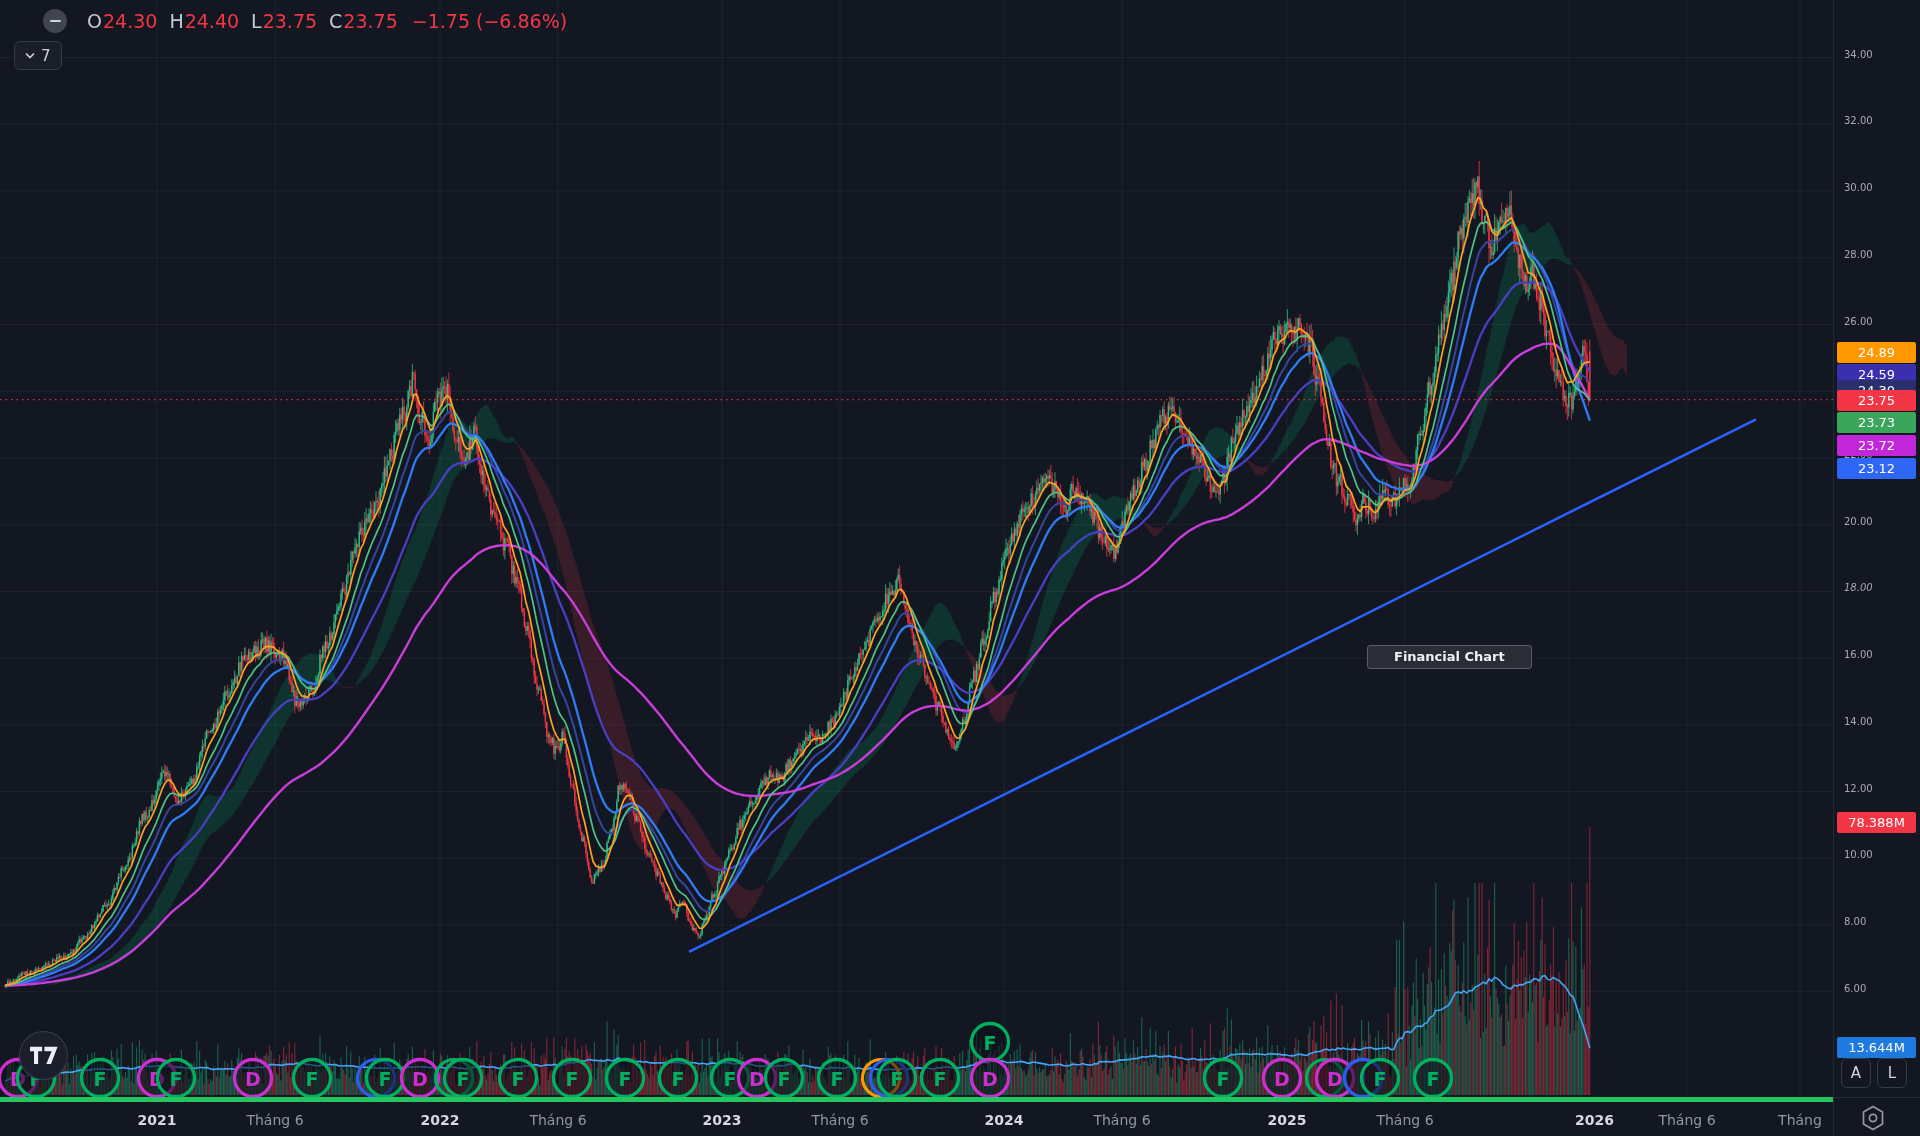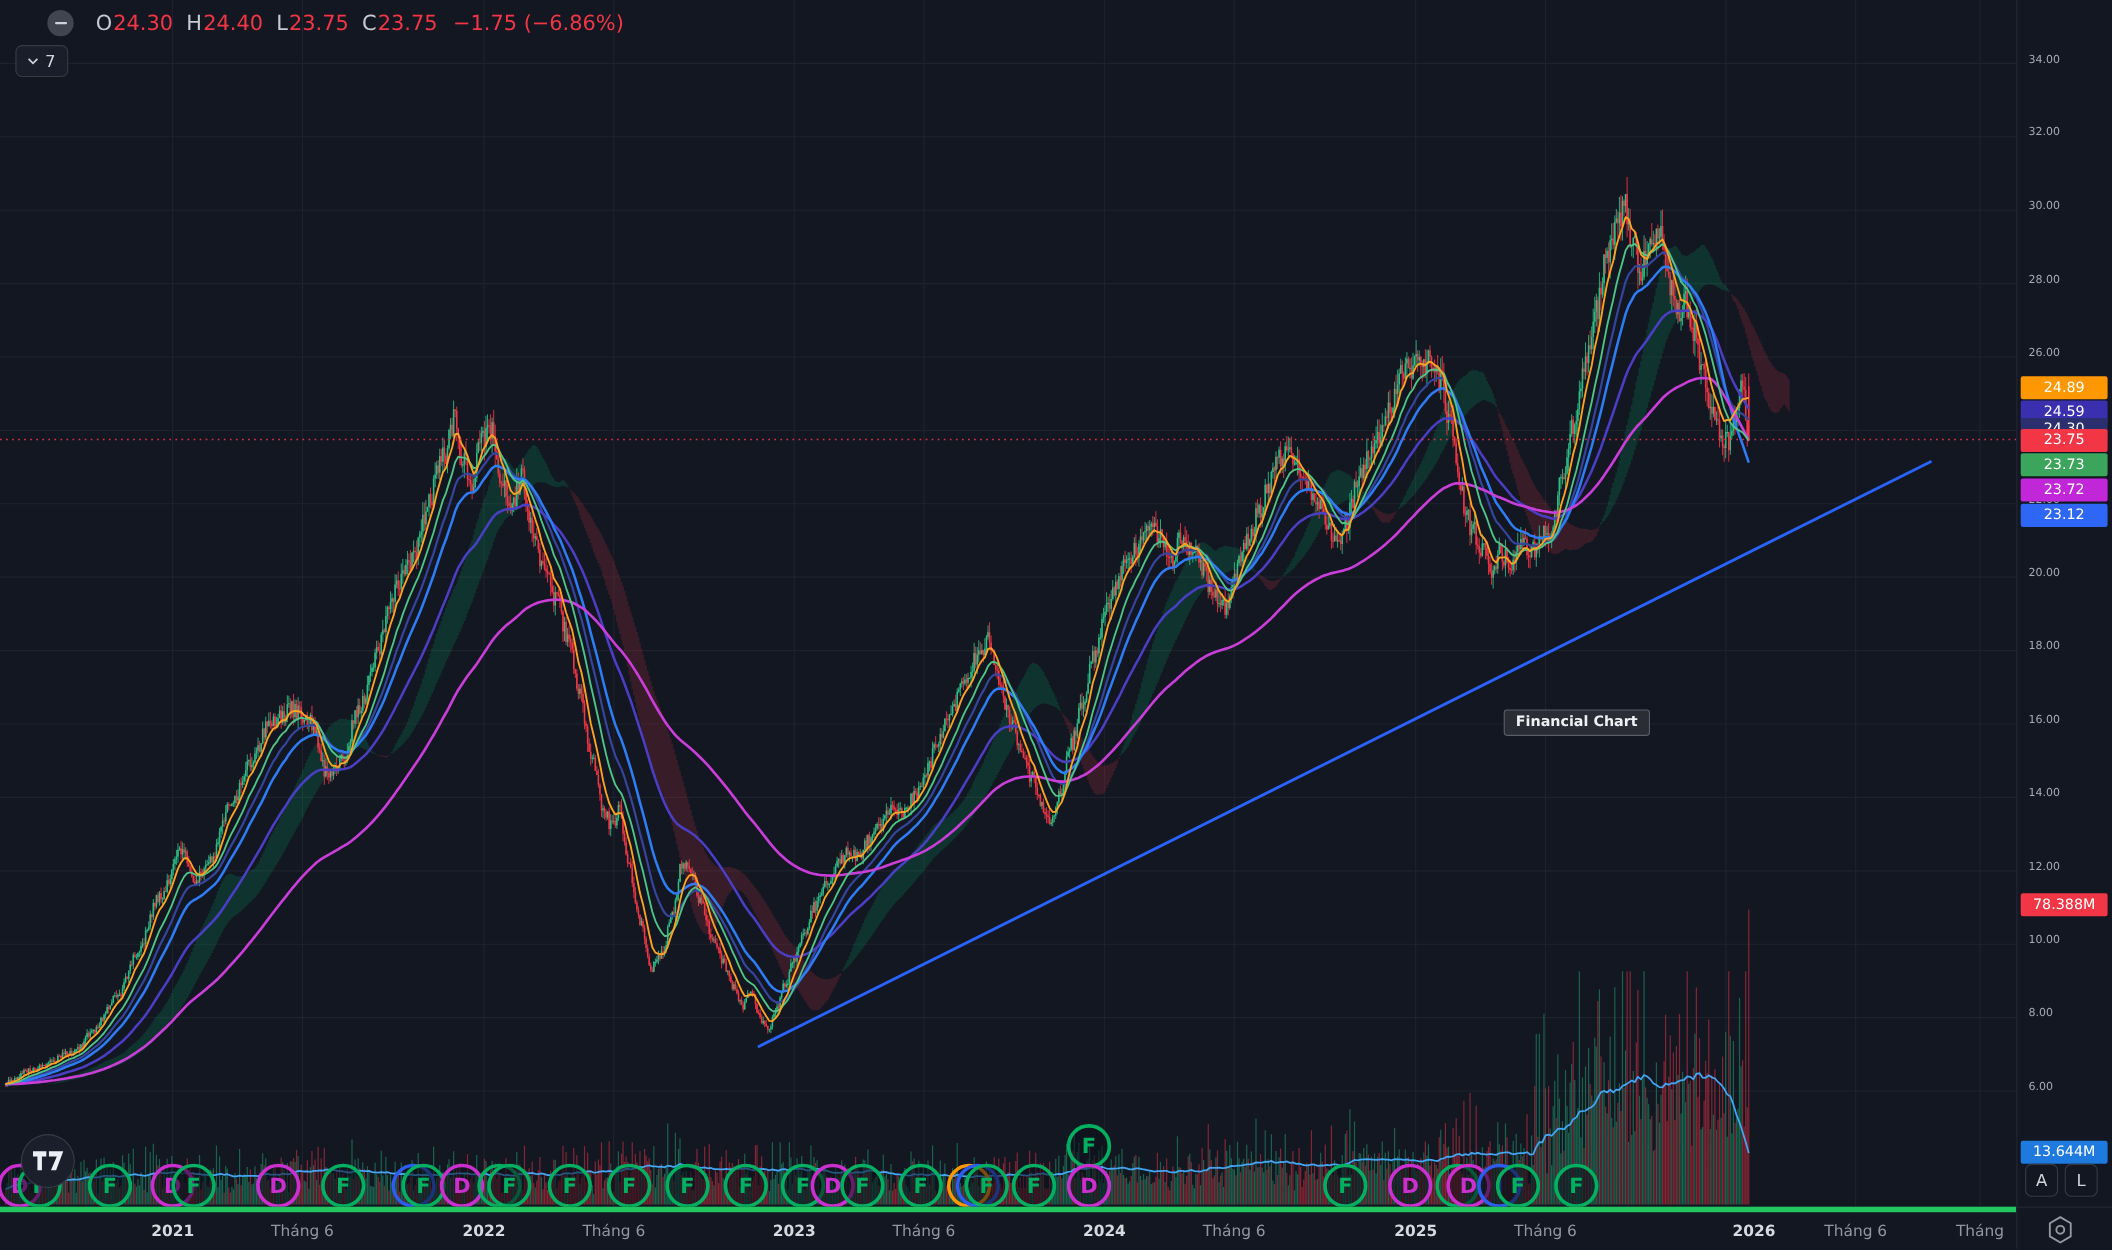--- a/index.html
+++ b/index.html
@@ -14,21 +14,21 @@
   .eye-dash{width:11px;height:2.6px;border-radius:2px;background:#cfd3dc;}
   .ohlc{display:flex;align-items:center;font-size:19px;gap:0;}
   .ohlc .lbl{color:#c6cad3;margin-right:1px;}
   .ohlc .val{color:#f23645;margin-right:12px;}
   .ohlc .chg{color:#f23645;margin-left:2px;}
   .ind-btn{position:absolute;left:14px;top:41px;height:27px;display:flex;align-items:center;gap:6px;
     padding:0 10px;border:1px solid #363a45;border-radius:6px;background:rgba(28,32,43,.85);
     color:#cfd3dc;font-size:15px;z-index:6;cursor:pointer;}
   
   .fin-tip{position:absolute;left:1367px;top:645px;z-index:5;background:#2a2d35;border:1px solid #5a5e68;
-    border-radius:3px;color:#f0f1f4;font-size:13px;font-weight:600;padding:3px 10px;line-height:16px;}
+    border-radius:3px;color:#f0f1f4;font-size:13px;font-weight:600;padding:3px 26px;line-height:16px;}
   
   .price-axis{position:absolute;left:1833px;top:0;width:87px;height:1097px;background:#131722;
     border-left:1px solid #242936;z-index:4;cursor:ns-resize;}
   .ptick{position:absolute;left:10px;font-size:10px;color:#a6aab5;}
   .pbadge{position:absolute;left:3px;right:5px;height:21px;border-radius:2px;color:#fff;font-size:13px;
     font-weight:500;display:flex;align-items:center;justify-content:center;}
   .scale-btn{position:absolute;width:28px;height:28px;border:1px solid #363a45;border-radius:6px;
     color:#d1d4dc;font-size:15px;display:flex;align-items:center;justify-content:center;background:transparent;
     z-index:5;cursor:pointer;}
   
@@ -216,21 +216,21 @@
 
   <div class="price-axis" id="price-axis">
       <div class="ptick" style="top: 48.6px;">34.00</div>
       <div class="ptick" style="top: 115.332px;">32.00</div>
       <div class="ptick" style="top: 182.064px;">30.00</div>
       <div class="ptick" style="top: 248.796px;">28.00</div>
       <div class="ptick" style="top: 315.528px;">26.00</div>
       <div class="ptick" style="top: 382.26px;">24.00</div>
       <div class="ptick" style="top: 448.992px;">22.00</div>
       <div class="ptick" style="top: 515.724px;">20.00</div>
-      <div class="ptick" style="top: 582.456px;">18.00</div>
+      <div class="ptick" style="top: 582.456px; font-style: italic;">18.00</div>
       <div class="ptick" style="top: 649.188px;">16.00</div>
       <div class="ptick" style="top: 715.92px;">14.00</div>
       <div class="ptick" style="top: 782.652px;">12.00</div>
       <div class="ptick" style="top: 849.384px;">10.00</div>
       <div class="ptick" style="top: 916.116px;">8.00</div>
       <div class="ptick" style="top: 982.848px;">6.00</div>
       <div class="pbadge" style="top: 342px; background: rgb(255, 152, 0);">24.89</div>
       <div class="pbadge" style="top: 364px; background: rgb(58, 47, 174);">24.59</div>
       <div class="pbadge" style="top: 380px; background: rgb(43, 47, 110);">24.30</div>
       <div class="pbadge" style="top: 390px; background: rgb(242, 54, 69);">23.75</div>

